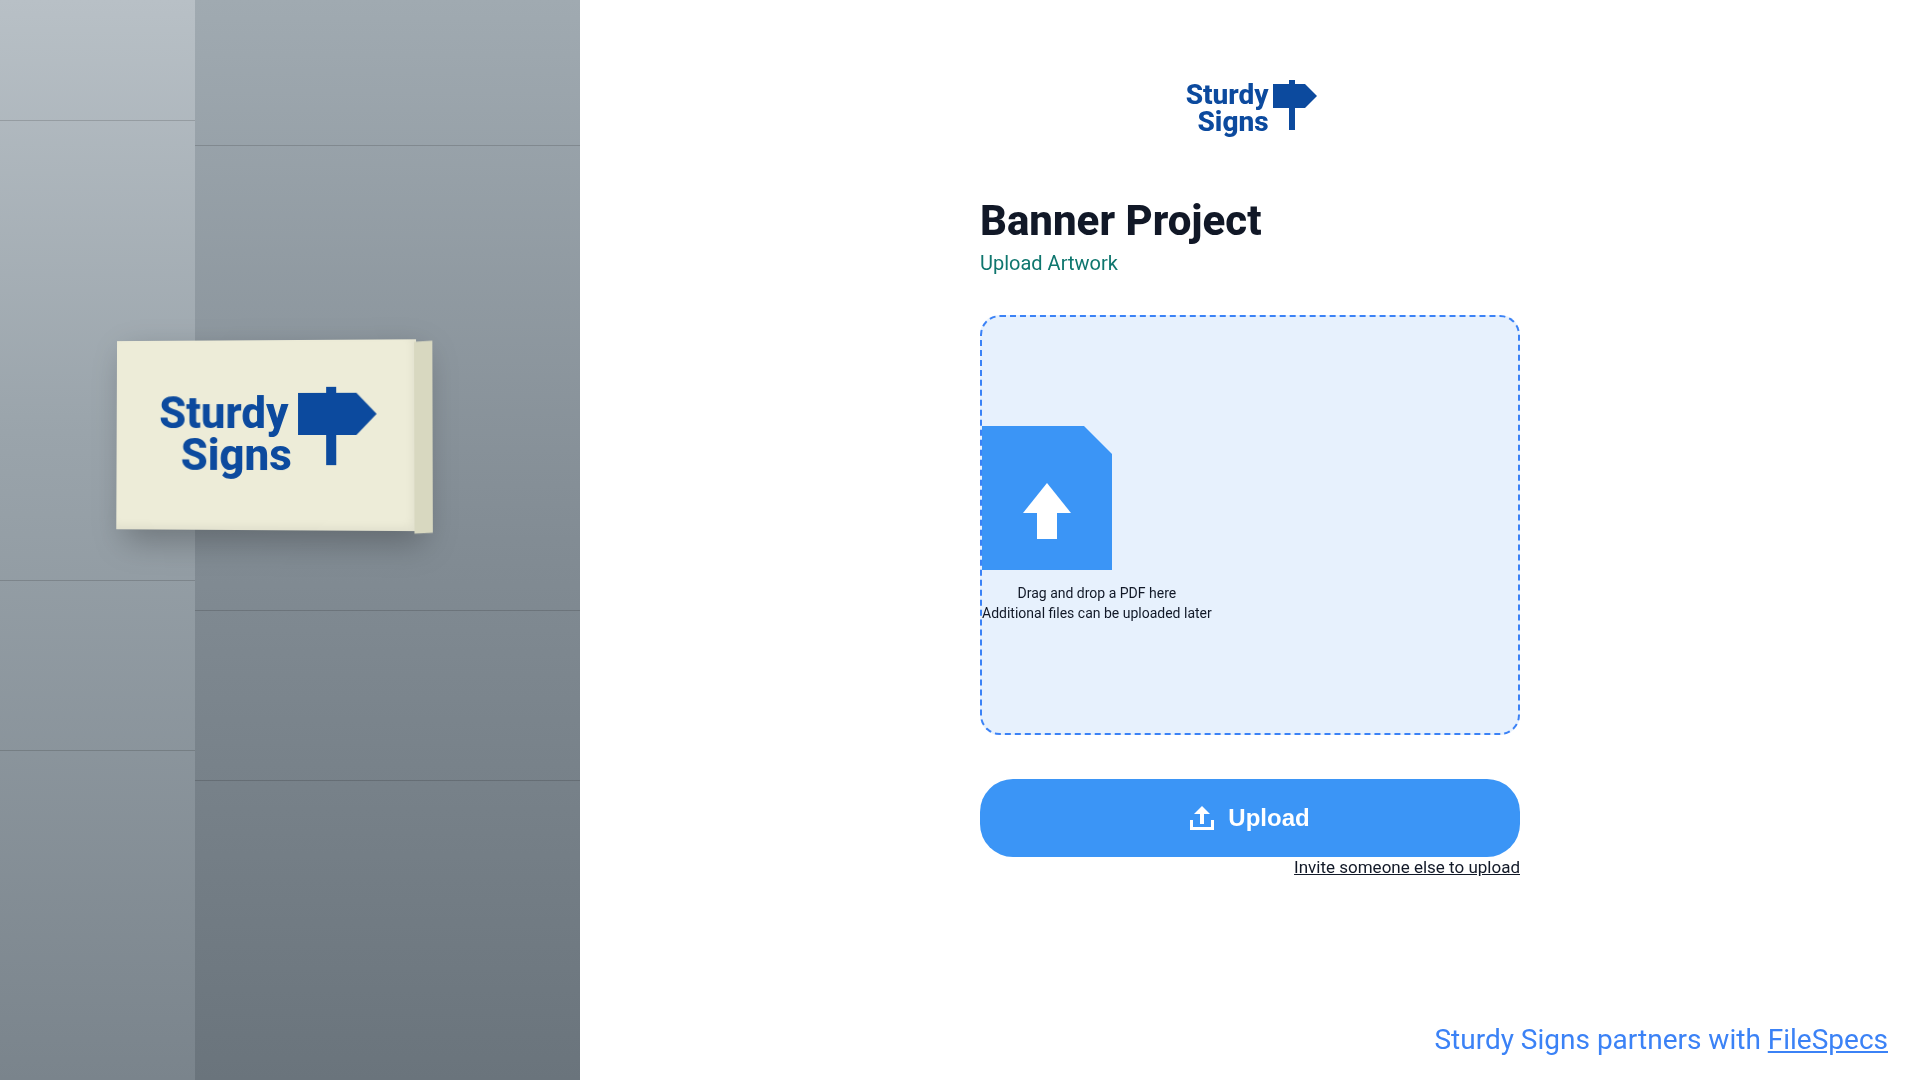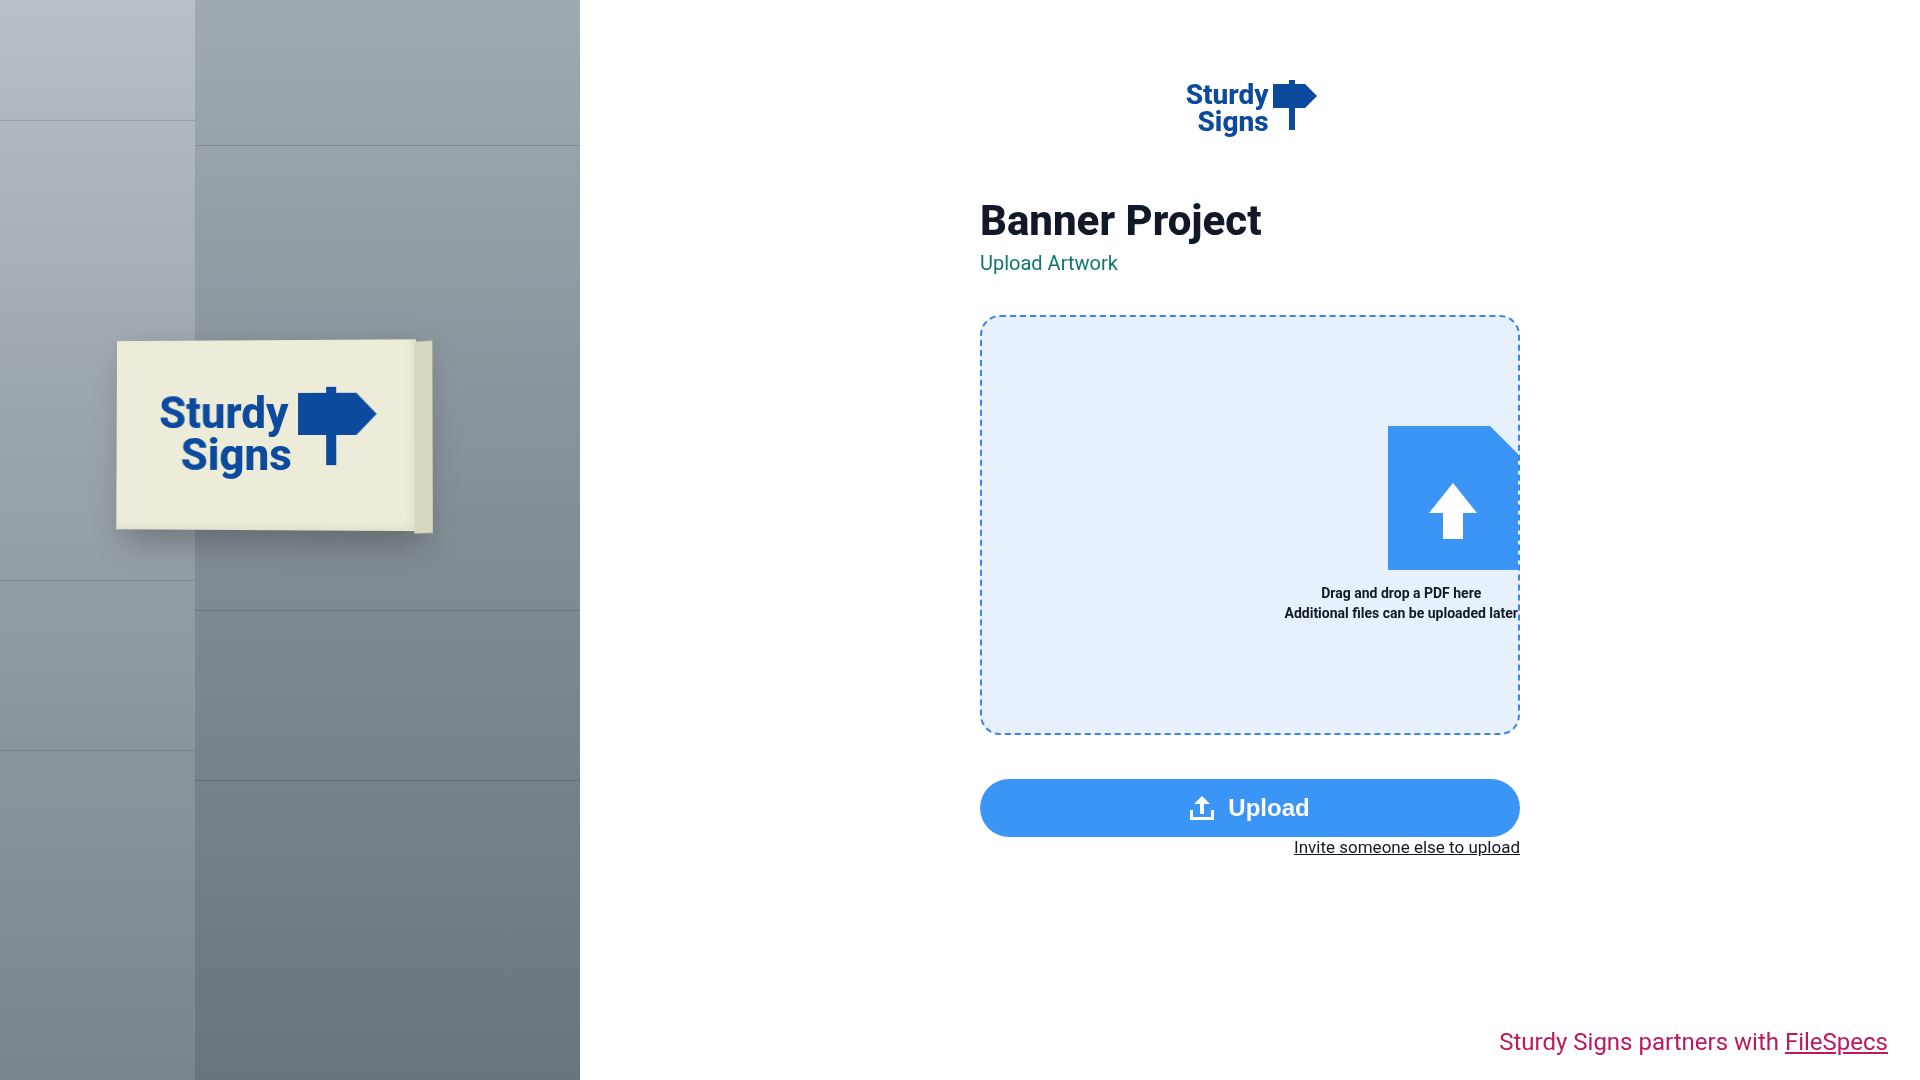--- a/index.html
+++ b/index.html
@@ -214,25 +214,24 @@
     }
     
     .dropzone {
       width: 100%;
       height: 420px;
       border: 2px dashed #3b82f6;
       border-radius: 20px;
       background: #e7f1fd;
       display: flex;
       flex-direction: column;
-      align-items: flex-end;
+      align-items: flex-start;
       justify-content: center;
       gap: 14px;
       cursor: pointer;
-      font-weight: bold;
     }
     
     .file-icon {
       width: 130px;
       height: 144px;
       background: #3b95f6;
       position: relative;
       display: flex;
       align-items: center;
       justify-content: center;
@@ -278,21 +277,21 @@
       text-align: center;
       margin-top: 14px;
       font-size: 17px;
       color: #111827;
       text-decoration: underline;
       cursor: pointer;
     }
     
     .upload-button {
       width: 100%;
-      height: 58px;
+      height: 78px;
       background: #3b95f6;
       border: none;
       border-radius: 33px;
       color: #ffffff;
       font-size: 24px;
       font-weight: 700;
       display: flex;
       align-items: center;
       justify-content: center;
       gap: 14px;
@@ -339,22 +338,22 @@
       font-size: 17px;
       color: #111827;
       text-decoration: underline;
       cursor: pointer;
     }
     
     .footer-partner {
       position: absolute;
       bottom: 24px;
       right: 32px;
-      font-size: 24px;
-      color: #be185d;
+      font-size: 28px;
+      color: #3b82f6;
     }
     .footer-partner .fs-link {
       text-decoration: underline;
       cursor: pointer;
     }
   </style>
 </head>
 <body>
 
 <div class="hero-panel">

